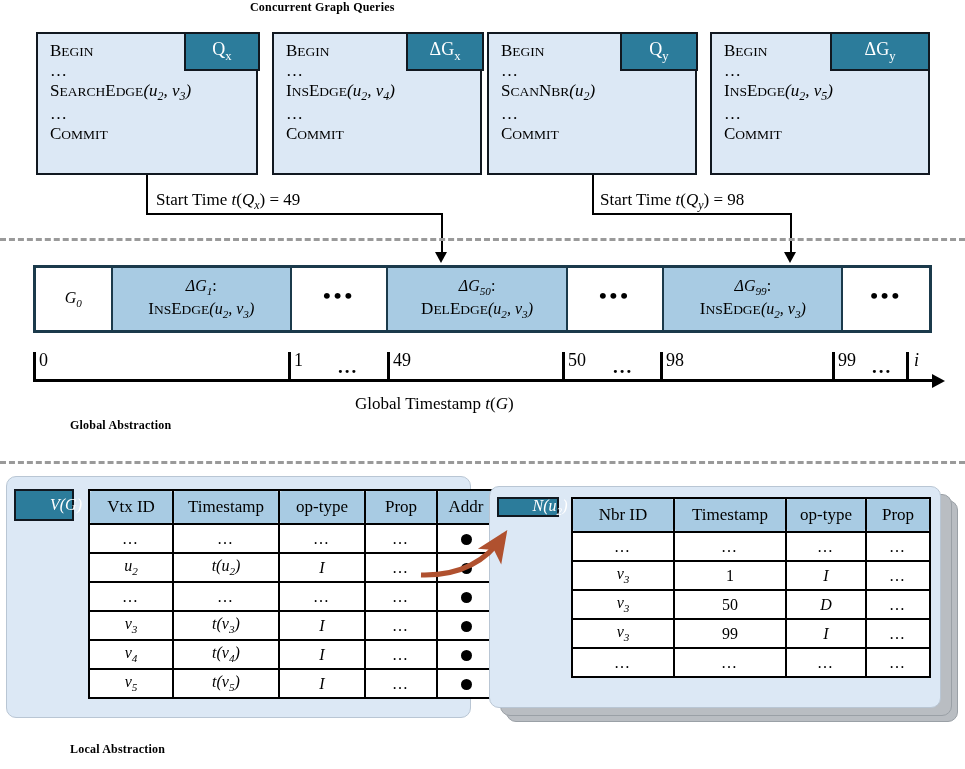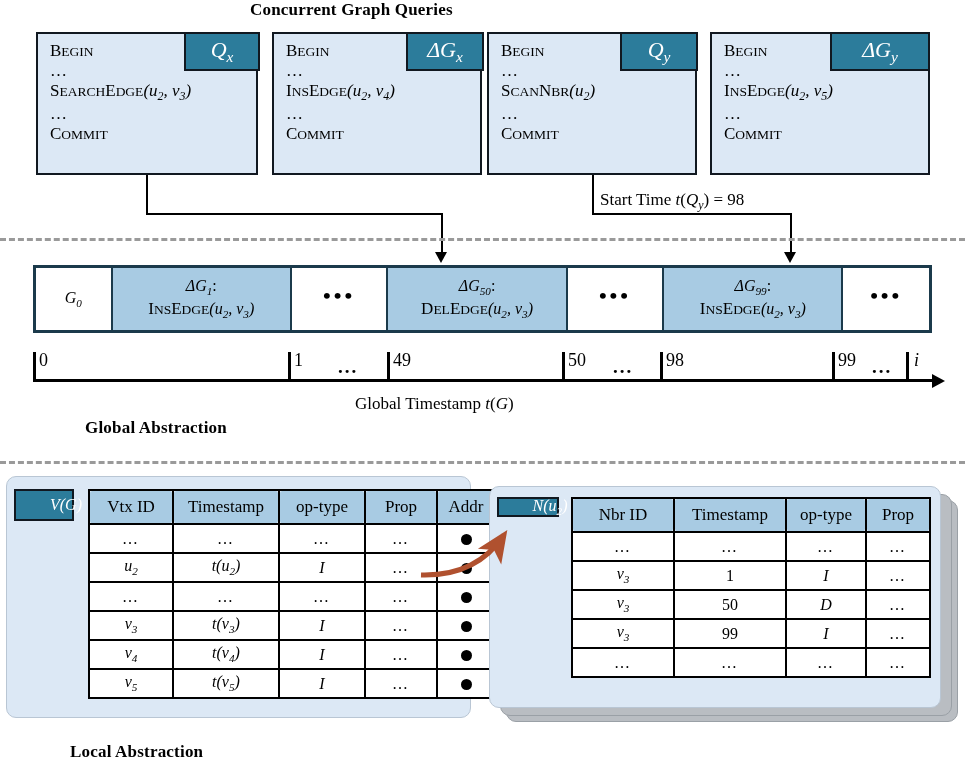--- a/index.html
+++ b/index.html
@@ -17,21 +17,21 @@
     height: 769px;
     overflow: hidden;
     background: #ffffff;
   }
   .abs { position: absolute; }
 
   
   .section-title {
     font-family: "Liberation Serif", "DejaVu Serif", serif;
     font-weight: bold;
-    font-size: 17px;
+    font-size: 12px;
     letter-spacing: 0.2px;
     white-space: nowrap;
   }
 
   
   .qbox {
     box-sizing: border-box;
     background: #dce8f5;
     border: 2px solid #111820;
     padding: 6px 0 0 12px;
@@ -53,22 +53,21 @@
   sub { font-size: 0.70em; }
 
   .qtag {
     box-sizing: border-box;
     background: #2c7c9b;
     border: 2px solid #111820;
     color: #ffffff;
     display: flex;
     align-items: center;
     justify-content: center;
-    font-style: italic;
-    font-size: 22px;
+    font-size: 18px;
   }
 
   
   .vline { background: #000; width: 2px; }
   .hline { background: #000; height: 2px; }
   .arrowhead {
     width: 0; height: 0;
     border-left: 6px solid transparent;
     border-right: 6px solid transparent;
     border-top: 11px solid #000;
@@ -253,20 +252,23 @@
     </div>
   </div>
   <div class="abs qtag" style="left:830px; top:32px; width:100px; height:39px;">
     <span>ΔG<sub>y</sub></span>
   </div>
 
   <div class="abs vline" style="left:146px; top:175px; height:40px;"></div>
   <div class="abs hline" style="left:146px; top:213px; width:297px;"></div>
   <div class="abs vline" style="left:441px; top:213px; height:44px;"></div>
   <div class="abs arrowhead" style="left:435px; top:252px;"></div>
+  <div class="abs starttime" style="left:156px; top:190px;">
+    <span>Start Time </span><span class="ital">t</span>(<span class="ital">Q<sub>x</sub></span>)<span> = 49</span>
+  </div>
 
   <div class="abs vline" style="left:592px; top:175px; height:40px;"></div>
   <div class="abs hline" style="left:592px; top:213px; width:200px;"></div>
   <div class="abs vline" style="left:790px; top:213px; height:44px;"></div>
   <div class="abs arrowhead" style="left:784px; top:252px;"></div>
   <div class="abs starttime" style="left:600px; top:190px;">
     <span>Start Time </span><span class="ital">t</span>(<span class="ital">Q<sub>y</sub></span>)<span> = 98</span>
   </div>
 
   <div class="abs dashdiv" style="left:0px; top:238px; width:965px;"></div>
@@ -318,21 +320,21 @@
   <div class="abs ticklabel ital" style="left:914px; top:350px;">i</div>
 
   <div class="abs axis-dots" style="left:338px; top:356px;">...</div>
   <div class="abs axis-dots" style="left:613px; top:356px;">...</div>
   <div class="abs axis-dots" style="left:872px; top:356px;">...</div>
 
   <div class="abs axis-caption" style="left:355px; top:394px;">
     <span>Global Timestamp </span><span class="ital">t</span>(<span class="ital">G</span>)
   </div>
 
-  <div class="abs section-title" style="left:70px; top:418px;margin-left:15px;">Global Abstraction</div>
+  <div class="abs section-title" style="left:70px; top:418px;">Global Abstraction</div>
 
   <div class="abs dashdiv" style="left:0px; top:461px; width:965px;"></div>
 
   <div class="abs panel" style="left:6px; top:476px; width:465px; height:242px;"></div>
   <div class="abs" style="left:22px; top:489px;">
     <table class="gt">
       <thead>
         <tr>
           <th style="width:62px; background:#dce8f5; border:none;"></th>
           <th style="width:78px;">Vtx ID</th>

